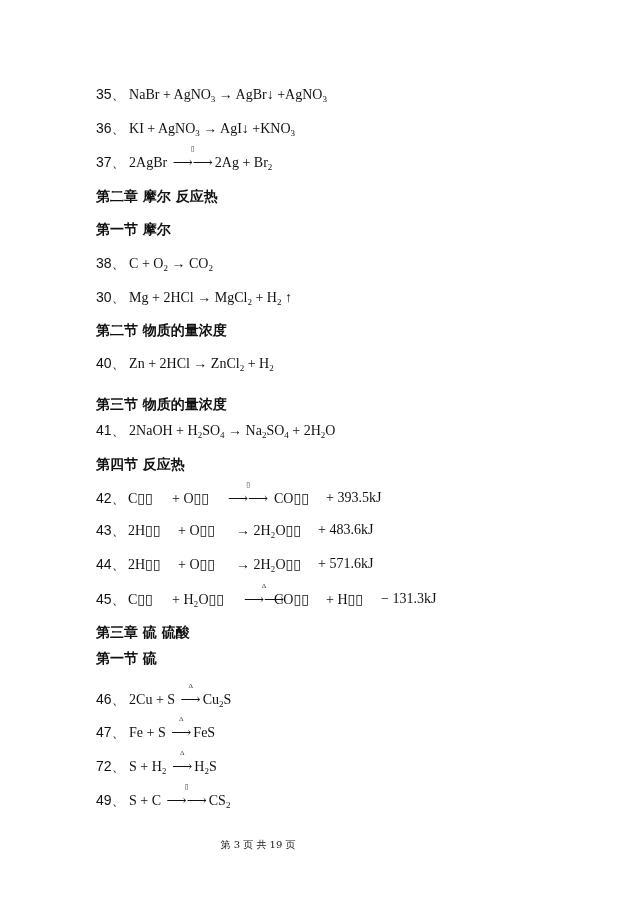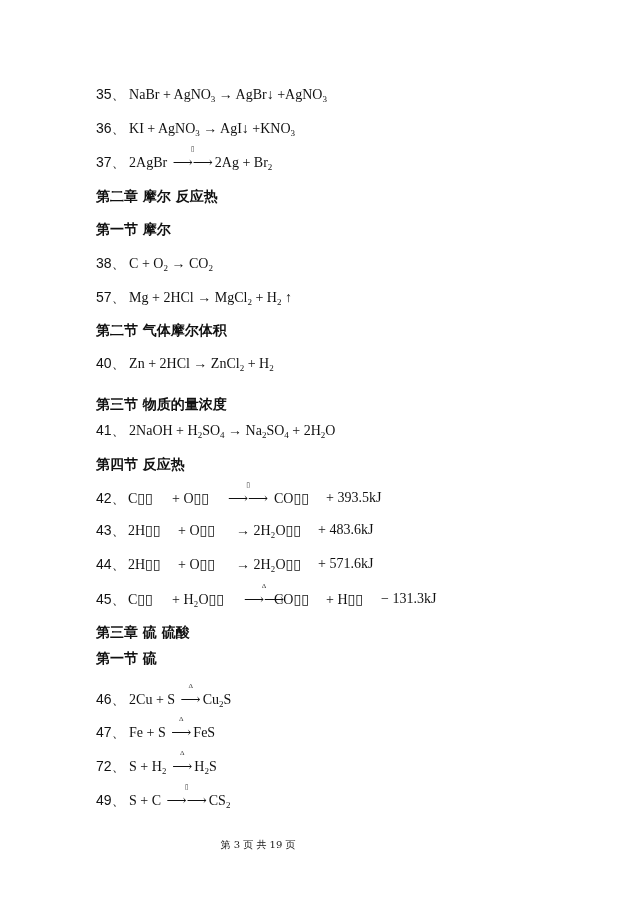--- a/index.html
+++ b/index.html
@@ -37,25 +37,25 @@
 
 <div class="heading" style="top:188px">第二章  摩尔 反应热</div>
 <div class="heading" style="top:221px">第一节  摩尔</div>
 
 <div class="line" style="top:255px">
   <span class="num">38、</span>
   <span>C + O</span><sub>2</sub><span> → CO</span><sub>2</sub>
 </div>
 
 <div class="line" style="top:289px">
-  <span class="num">57、</span>
+  <span class="num">30、</span>
   <span>Mg + 2HCl → MgCl</span><sub>2</sub><span> + H</span><sub>2</sub><span> ↑</span>
 </div>
 
-<div class="heading" style="top:322px">第二节  气体摩尔体积</div>
+<div class="heading" style="top:322px">第二节  物质的量浓度</div>
 
 <div class="line" style="top:355px">
   <span class="num">40、</span>
   <span>Zn + 2HCl → ZnCl</span><sub>2</sub><span> + H</span><sub>2</sub>
 </div>
 
 <div class="heading" style="top:396px">第三节  物质的量浓度</div>
 
 <div class="line" style="top:422px">
   <span class="num">41、</span>

